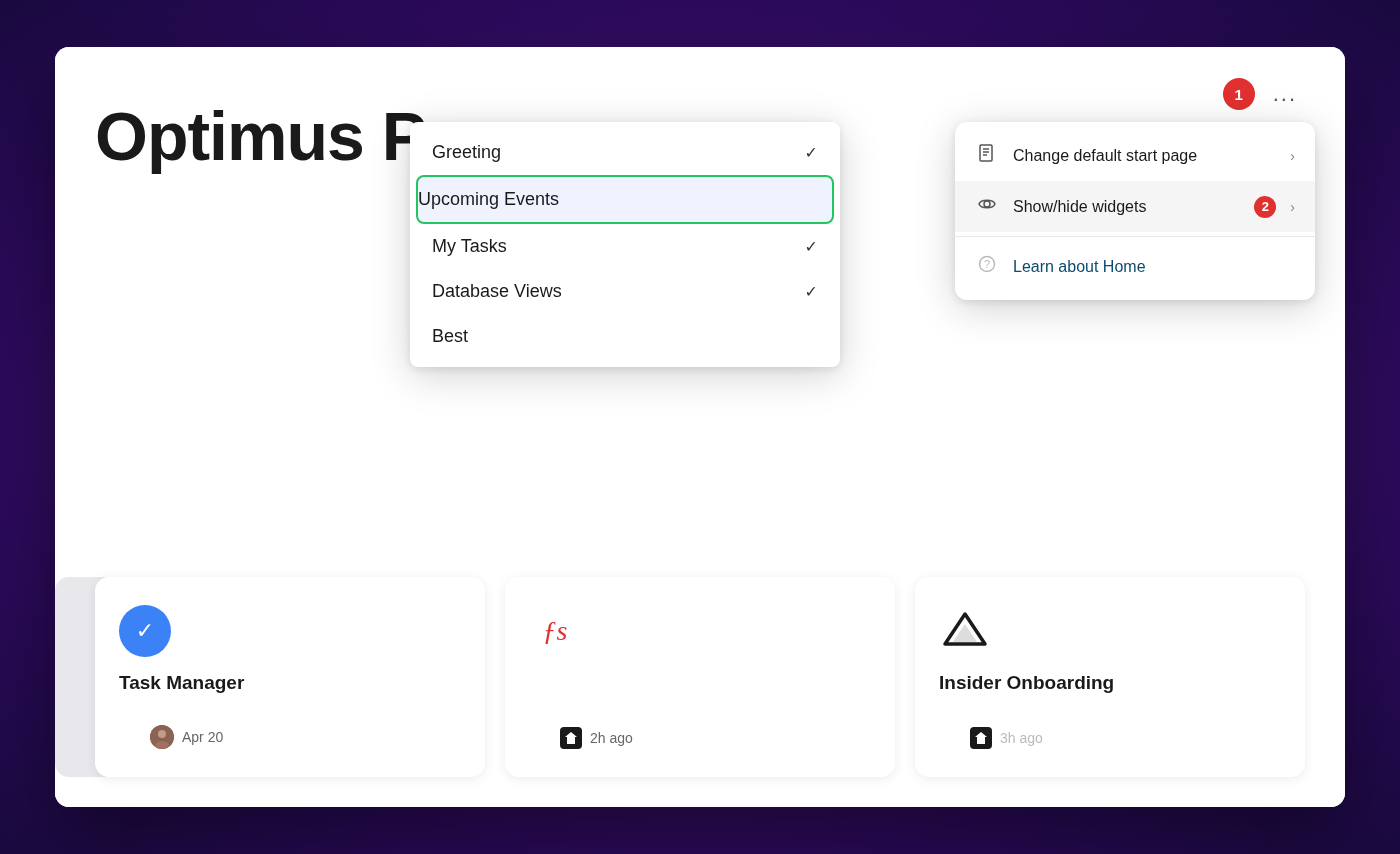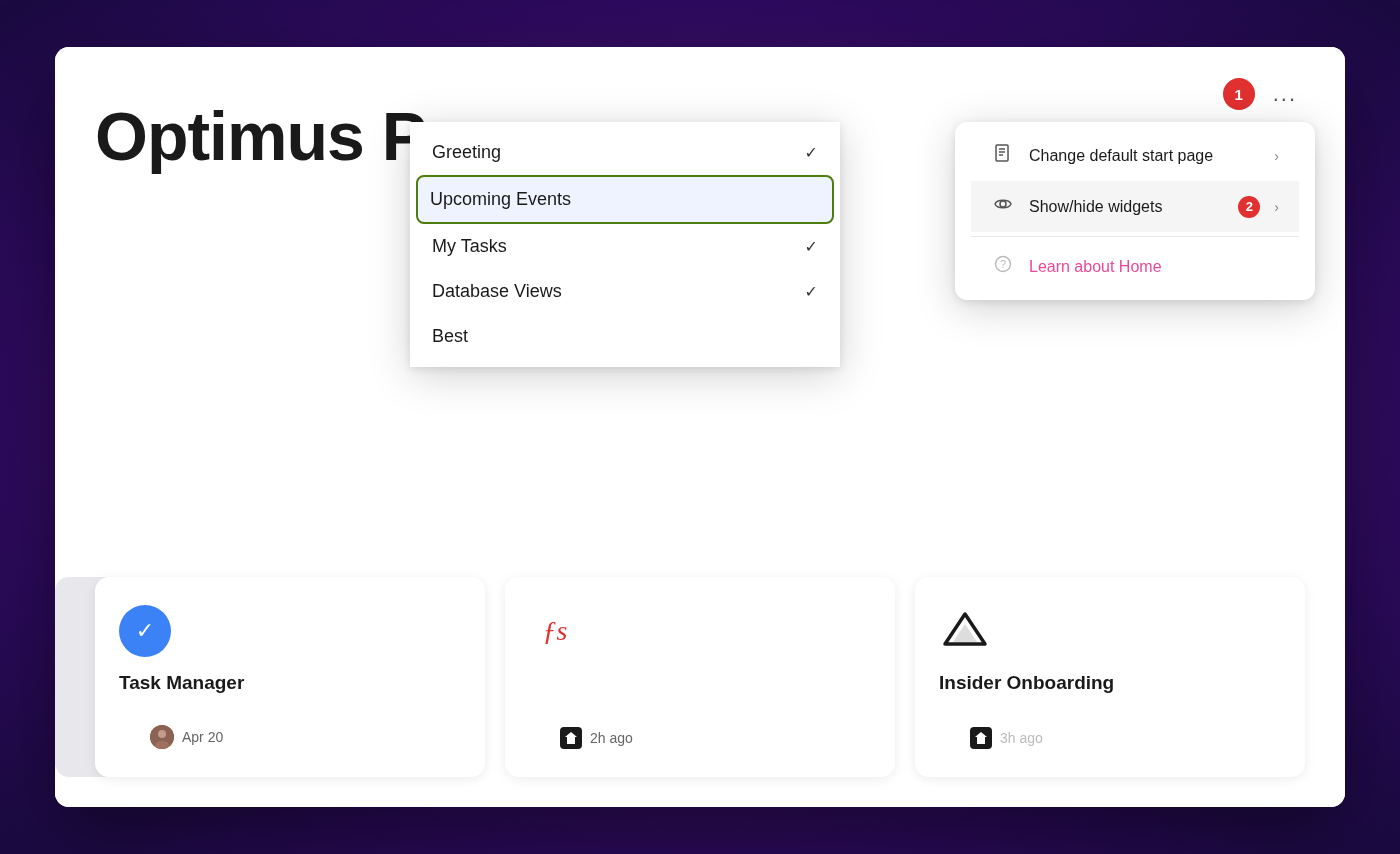--- a/index.html
+++ b/index.html
@@ -183,59 +183,59 @@
       border-radius: 14px 0 0 14px;
     }
 
     
     .dropdown-left {
       position: absolute;
       top: 75px;
       left: 355px;
       width: 430px;
       background: white;
-      border-radius: 0;
+      border-radius: 8px;
       box-shadow: 0 8px 40px rgba(0,0,0,0.18), 0 2px 8px rgba(0,0,0,0.1);
       padding: 8px 0;
       z-index: 100;
     }
 
     .menu-item {
       display: flex;
       align-items: center;
       justify-content: space-between;
       padding: 12px 22px;
       font-size: 18px;
       color: #1a1a1a;
       cursor: pointer;
     }
 
     .menu-item.selected {
       background: #eff3ff;
-      border: 2px solid #4d7c0f;
+      border: 2px solid #22c55e;
       border-radius: 8px;
       margin: 0 6px;
-      padding: 12px 12px;
+      padding: 12px 0;
     }
 
     .checkmark {
       font-size: 16px;
       color: #333;
     }
 
     
     .dropdown-right {
       position: absolute;
       top: 75px;
       right: 30px;
       width: 360px;
       background: white;
       border-radius: 12px;
       box-shadow: 0 8px 40px rgba(0,0,0,0.18), 0 2px 8px rgba(0,0,0,0.1);
-      padding: 8px 16px;
+      padding: 8px 0;
       z-index: 100;
     }
 
     .right-menu-item {
       display: flex;
       align-items: center;
       gap: 14px;
       padding: 14px 20px;
       font-size: 16px;
       color: #1a1a1a;
@@ -415,19 +415,19 @@
 
       <div class="divider"></div>
 
       <div class="right-menu-item disabled">
         <span class="right-menu-icon disabled">
           <svg width="18" height="18" viewBox="0 0 18 18" fill="none">
             <circle cx="9" cy="9" r="7.5" stroke="#bbb" stroke-width="1.5" fill="none"></circle>
             <text x="9" y="13" text-anchor="middle" font-size="11" fill="#bbb" font-family="Arial">?</text>
           </svg>
         </span>
-        <span class="right-menu-label" style="color:#ec4899;">Learn about Home</span>
+        <span class="right-menu-label" style="color:#0c4a6e;">Learn about Home</span>
       </div>
 
     </div>
 
   </div>
 </div>
 
 </body></html>

